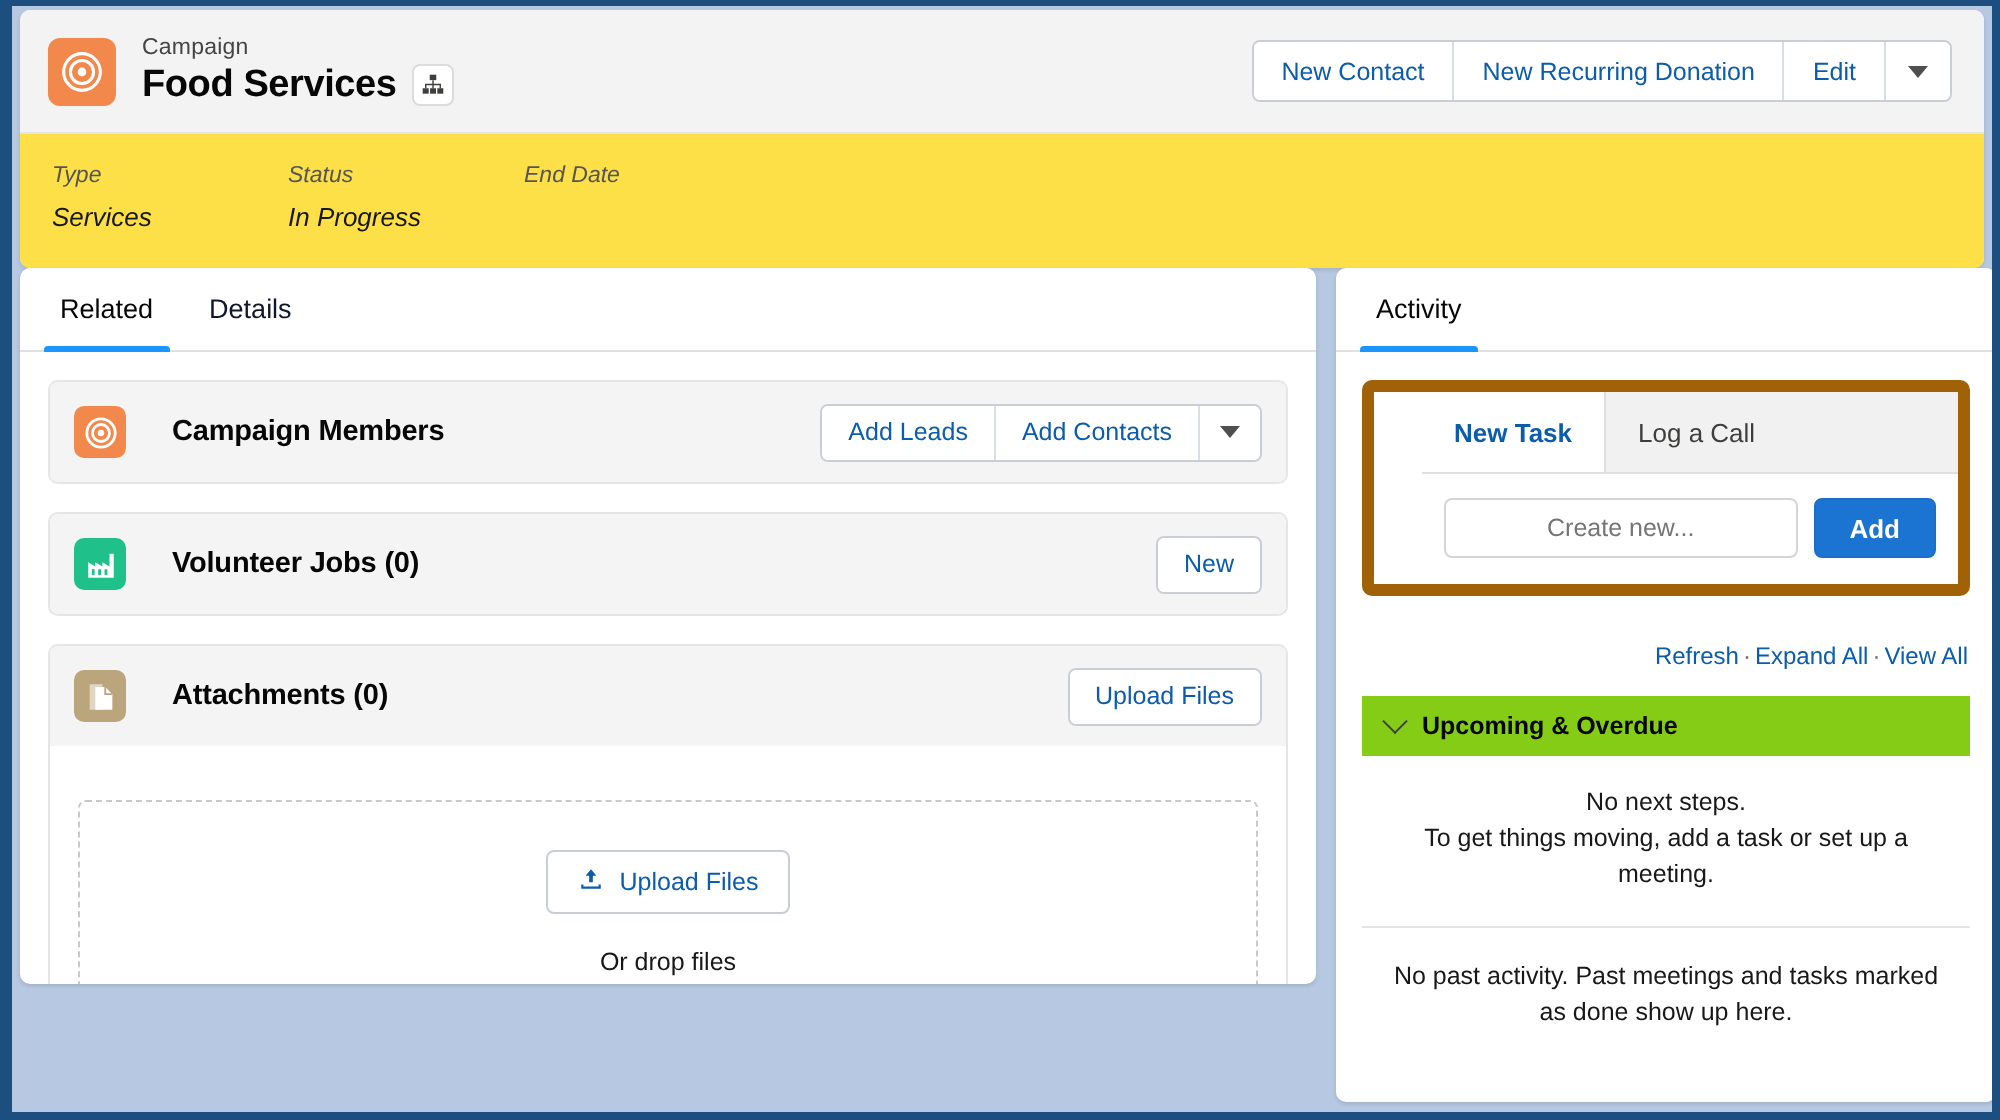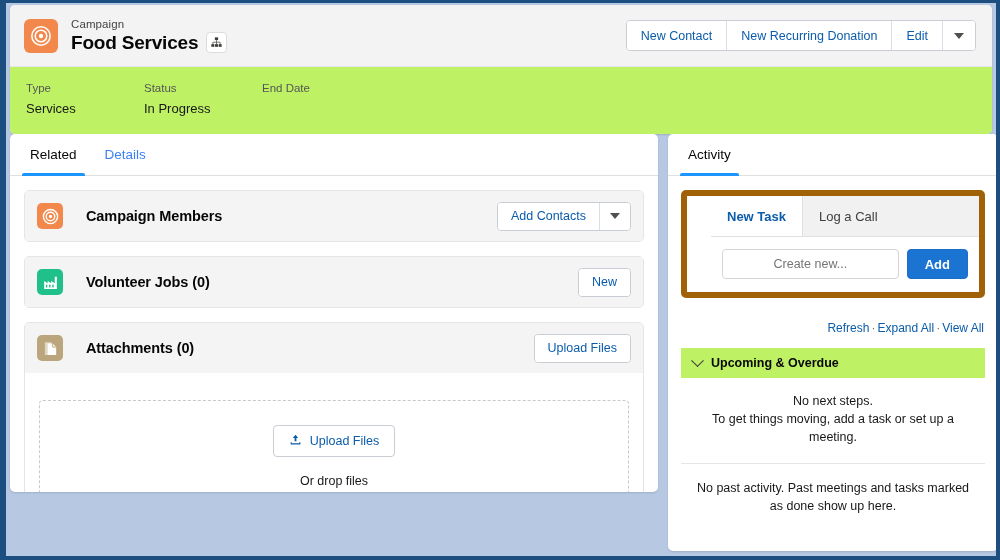--- a/index.html
+++ b/index.html
@@ -98,21 +98,22 @@
   .caret {
     width: 0; height: 0;
     border-left: 5px solid transparent;
     border-right: 5px solid transparent;
     border-top: 6px solid #514f4d;
   }
 
   .rh-fields {
     display: flex;
     padding: 13px 16px 16px 16px;
-    background: #bef264;
+    background: #fde047;
+    font-style: italic;
   }
   .rh-field { width: 118px; flex: 0 0 auto; }
   .rh-field-label {
     font-size: 11.5px;
     color: #555;
     line-height: 16px;
   }
   .rh-field-value {
     font-size: 13px;
     color: #181818;
@@ -135,21 +136,21 @@
     overflow: hidden;
   }
   .tabs {
     display: flex;
     padding: 0 6px;
     border-bottom: 1px solid #e0e0e0;
     height: 42px;
   }
   .tab {
     font-size: 13.5px;
-    color: #3b82f6;
+    color: #0f172a;
     padding: 12px 14px 11px 14px;
     cursor: pointer;
     position: relative;
     line-height: 18px;
   }
   .tab.active { font-weight: normal; color: #080707; }
   .tab.active::after {
     content: "";
     position: absolute;
     left: 6px; right: 6px; bottom: -1px;
@@ -346,21 +347,21 @@
   }
   .links-row a {
     color: #0b5cab;
     text-decoration: none;
     cursor: pointer;
   }
   .links-row .sep { color: #6b6b6b; padding: 0 2px; }
 
   .section-head {
     margin: 13px 13px 0 13px;
-    background: #bef264;
+    background: #84cc16;
     display: flex;
     align-items: center;
     gap: 9px;
     padding: 8px 12px;
     font-size: 12.5px;
     font-weight: bold;
     color: #080707;
     cursor: pointer;
   }
   .chev-down {
@@ -451,20 +452,21 @@
     <div class="card-head">
       <div class="card-icon campaign">
         <svg width="17" height="17" viewBox="0 0 24 24" aria-hidden="true">
           <circle cx="12" cy="12" r="10" fill="none" stroke="#ffffff" stroke-width="2"></circle>
           <circle cx="12" cy="12" r="6" fill="none" stroke="#ffffff" stroke-width="2"></circle>
           <circle cx="12" cy="12" r="2.3" fill="#ffffff"></circle>
         </svg>
       </div>
       <div class="card-title">Campaign Members</div>
       <div class="card-head-actions">
+        <button>Add Leads</button>
         <button>Add Contacts</button>
         <button class="caret-btn">
           <span class="caret"></span>
         </button>
       </div>
     </div>
   </div>
 
   <div class="card">
     <div class="card-head">

